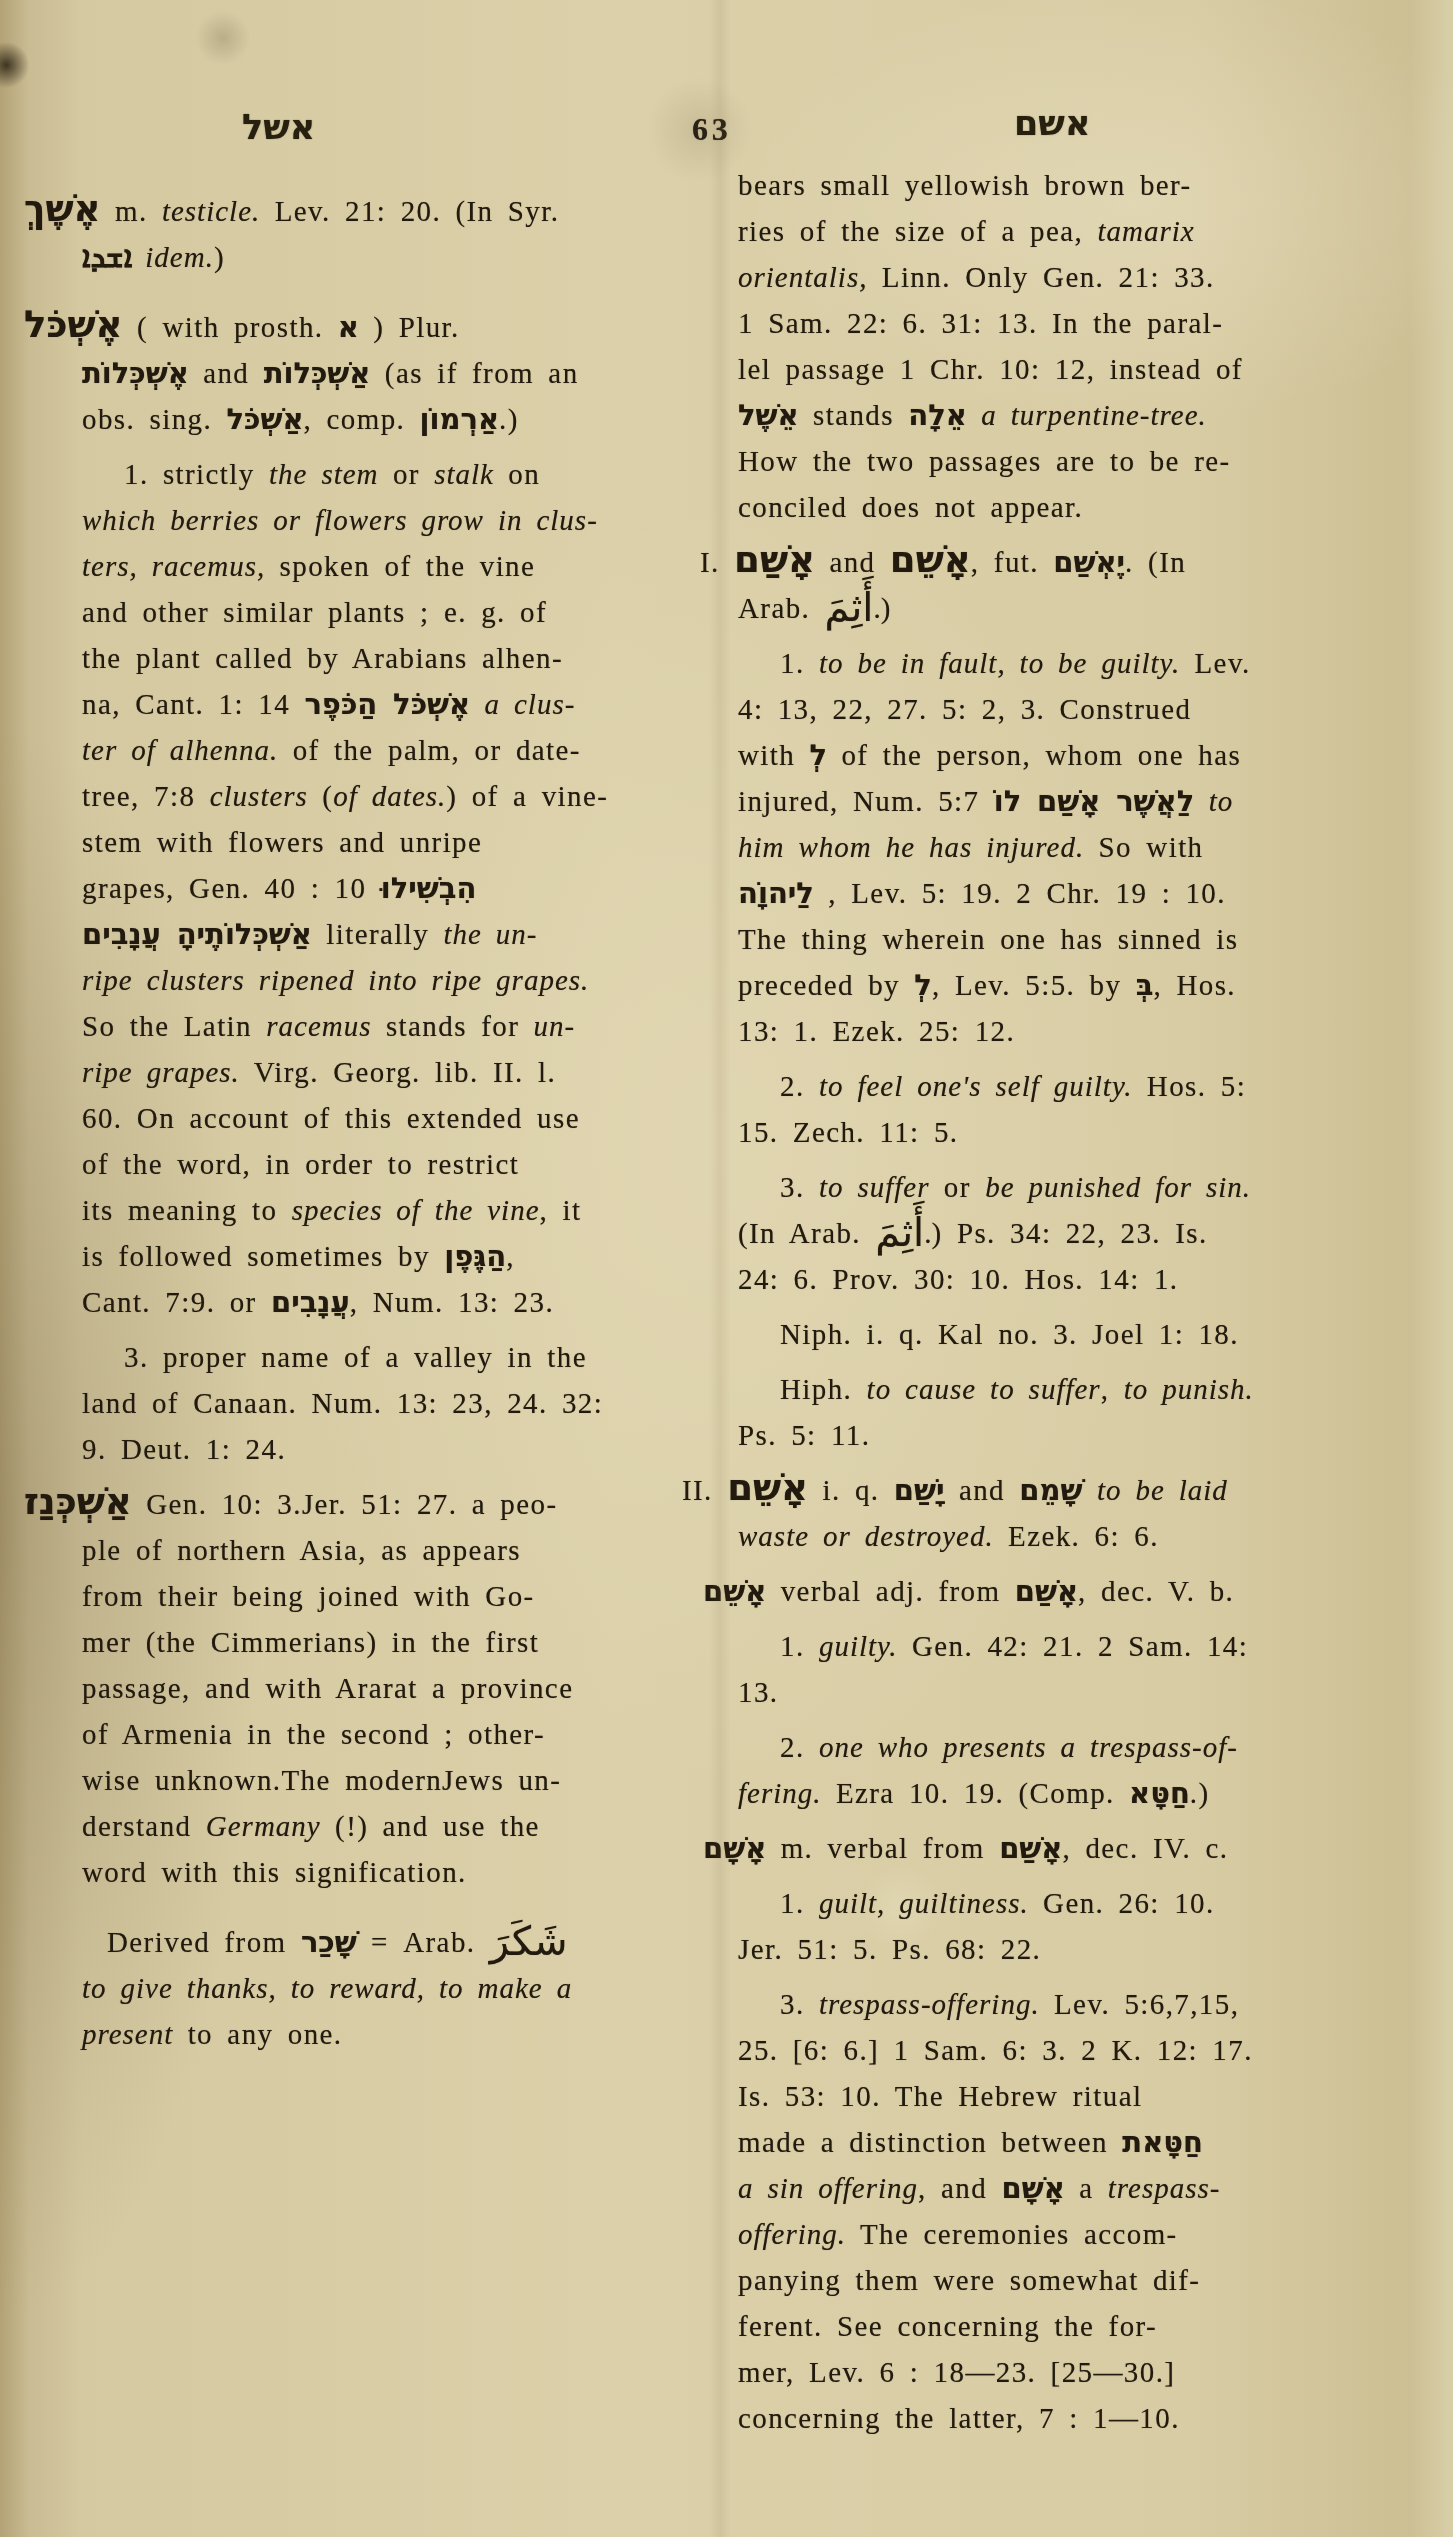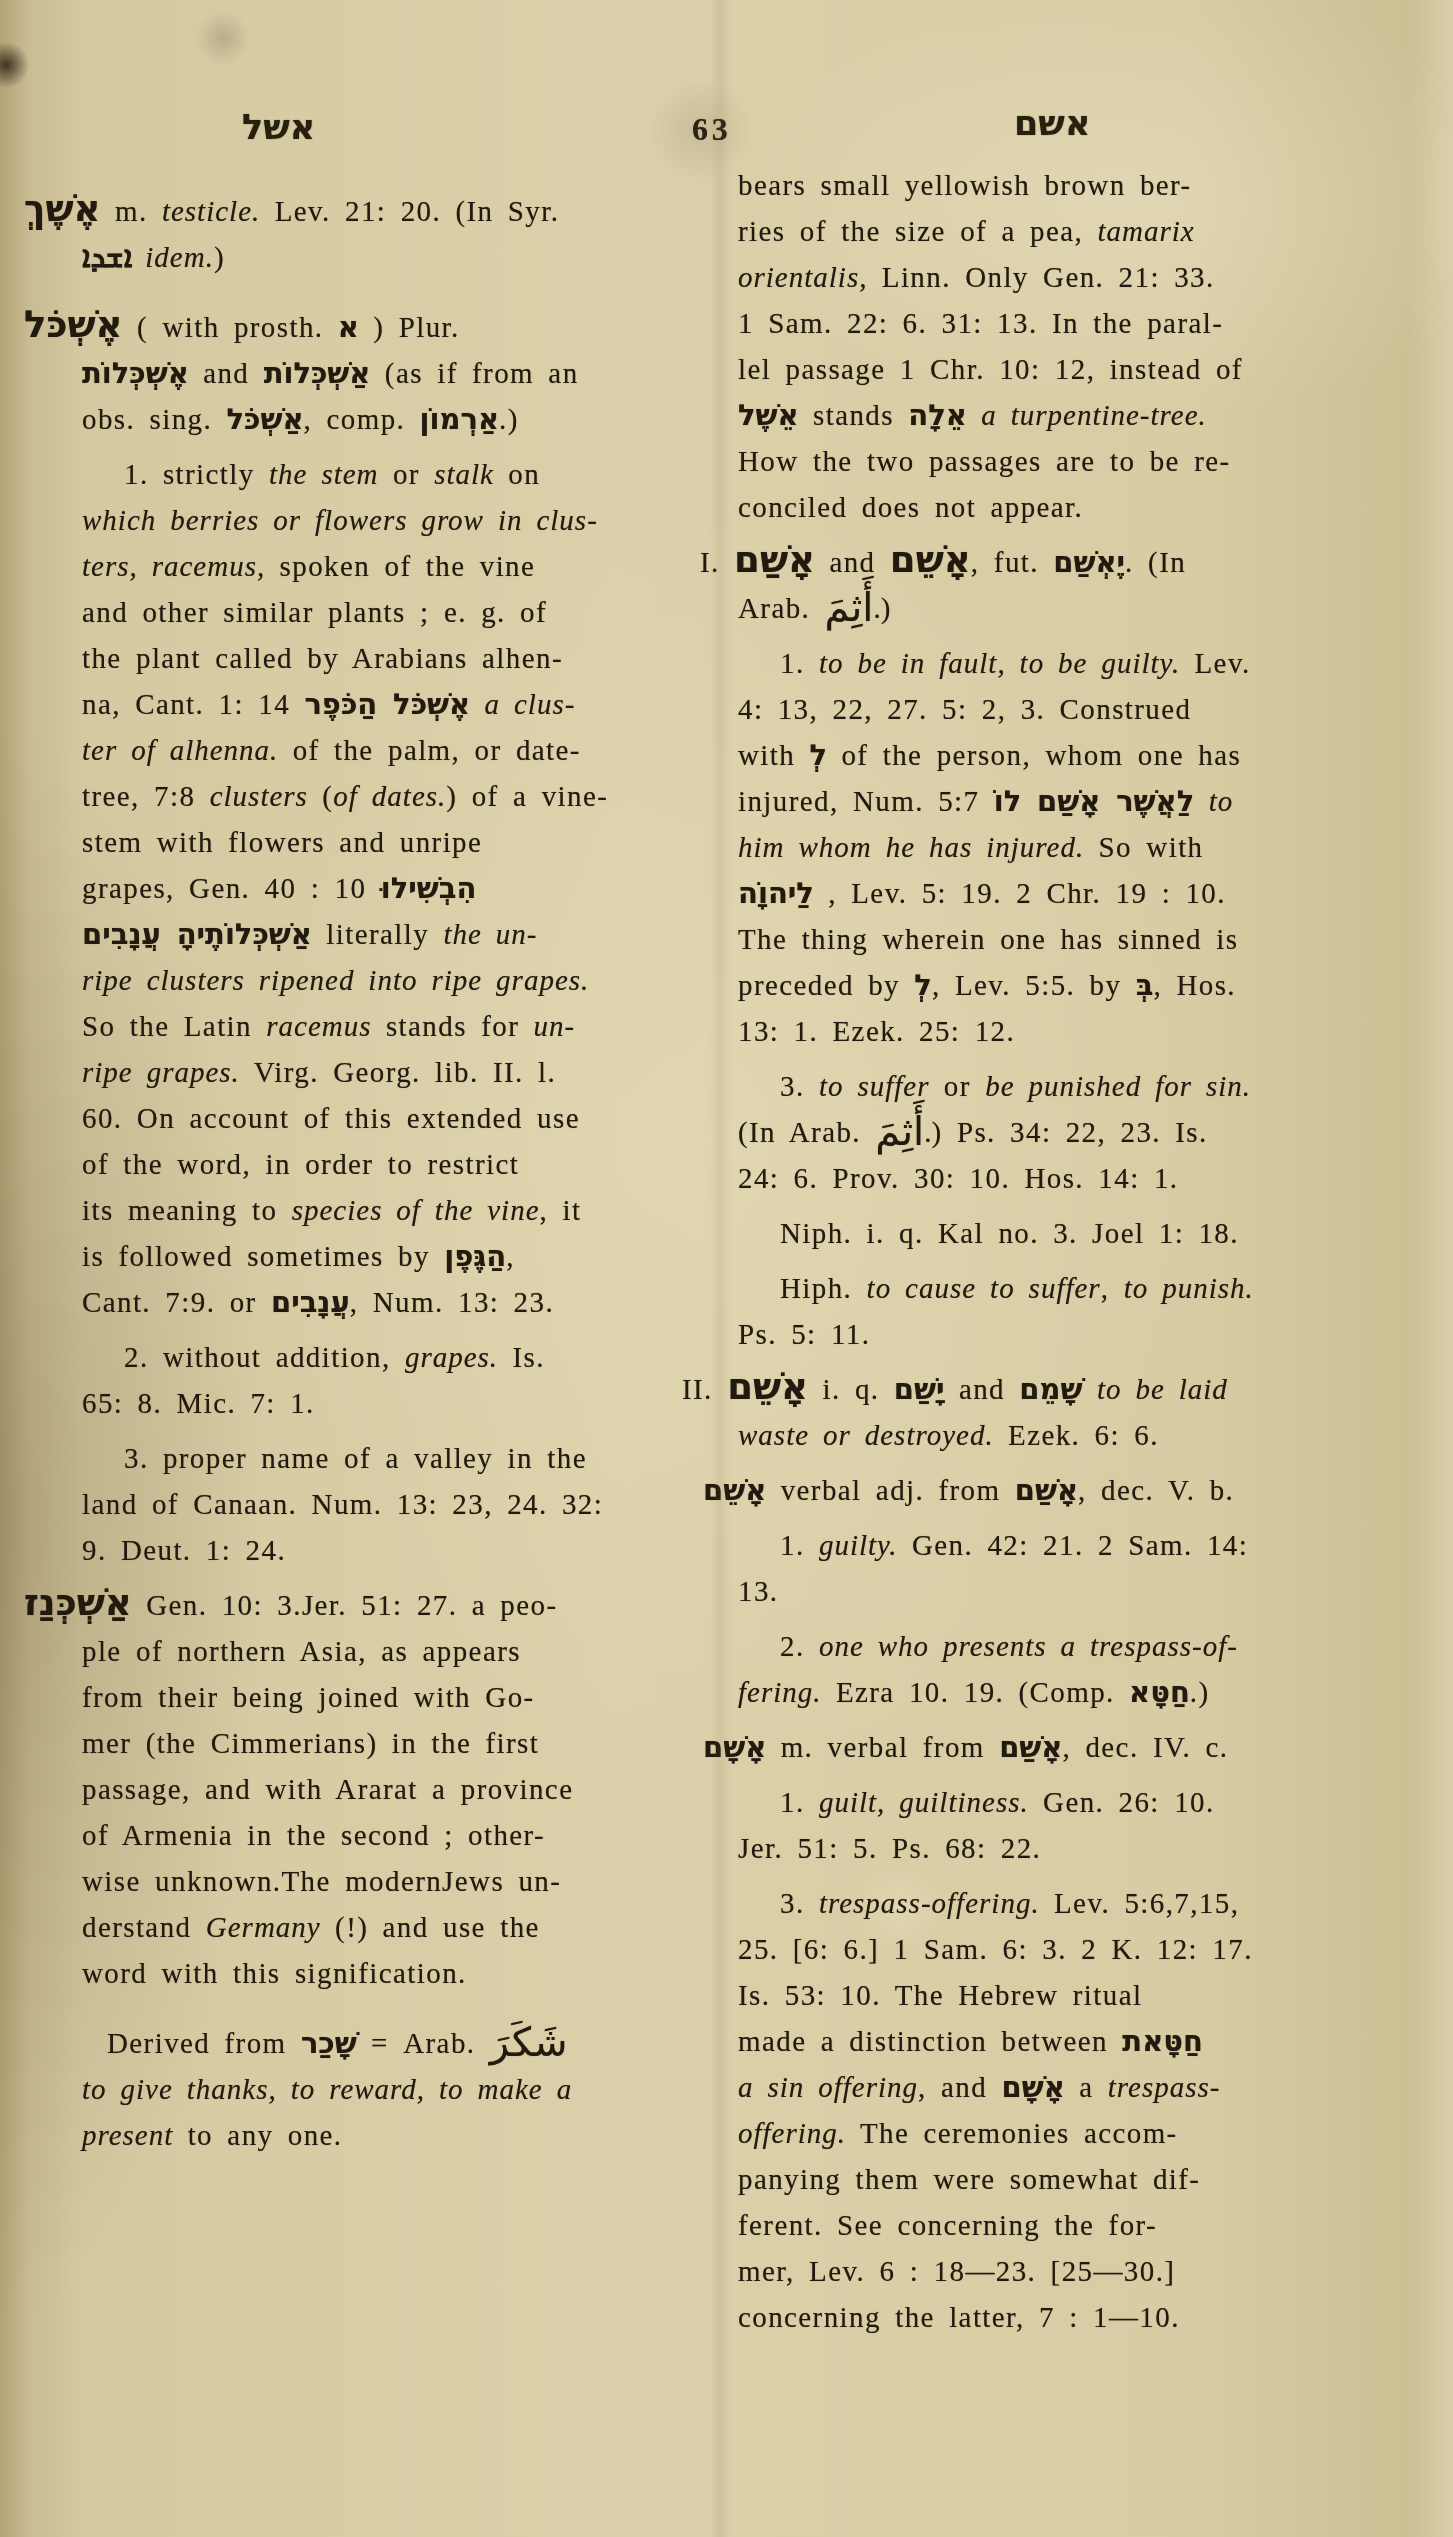--- a/index.html
+++ b/index.html
@@ -96,22 +96,20 @@
 grapes,   Gen.  40 :   10   <span class="heb">הִבְשִׁילוּ</span>
 <span class="heb">אַשְׁכְּלוֹתֶיהָ עֲנָבִים</span> literally <i>the un-</i>
 <i>ripe clusters ripened into ripe grapes.</i>
 So the Latin <i>racemus</i> stands  for <i>un-</i>
 <i>ripe grapes.</i>  Virg.  Georg.  lib.  II.  l.
 60. On account of this extended use
 of  the  word,  in  order  to  restrict
 its meaning to <i>species of the vine</i>,  it
 is  followed  sometimes  by  <span class="heb">הַגֶּפֶן</span>,
 Cant. 7:9. or <span class="heb">עֲנָבִים</span>, Num. 13: 23.</p>
-    <p class="sense">2.  without  addition,  <i>grapes.</i>   Is.
-65: 8.  Mic. 7: 1.</p>
     <p class="sense">3.  proper name of a valley  in the
 land of Canaan. Num. 13: 23, 24. 32:
 9.  Deut. 1: 24.</p>
     <p class="entry"><span class="hw"><span class="heb">אַשְׁכְּנַז</span></span> Gen. 10: 3.Jer. 51: 27.  a peo-
 ple  of  northern  Asia,  as   appears
 from  their  being  joined  with  Go-
 mer  (the Cimmerians)  in  the   first
 passage, and with Ararat a province
 of  Armenia  in  the  second ;   other-
 wise unknown.The modernJews un-
@@ -135,20 +133,22 @@
 Arab. <span class="arab">أَثِمَ</span>.)</p>
     <p class="sense">1. <i>to be in fault, to be guilty.</i>  Lev.
 4: 13,  22,  27.  5: 2,  3.   Construed
 with <span class="heb">לְ</span> of the person, whom one has
 injured,  Num.  5:7  <span class="heb">לַאֲשֶׁר אָשַׁם לוֹ</span>  <i>to</i>
 <i>him  whom  he  has  injured.</i>   So  with
 <span class="heb">לַיהוָֹה</span> ,  Lev.  5: 19.   2  Chr.  19 :  10.
 The thing wherein one has sinned is
 preceded by  <span class="heb">לְ</span>,  Lev. 5:5.  by  <span class="heb">בְּ</span>,  Hos.
 13: 1.  Ezek. 25: 12.</p>
+    <p class="sense">2. <i>to feel one's self guilty.</i>  Hos.  5:
+15. Zech. 11: 5.</p>
     <p class="sense">3.  <i>to suffer</i> or <i>be punished for sin.</i>
 (In Arab. <span class="arab">أَثِمَ</span>.)   Ps. 34: 22,  23.    Is.
 24: 6.  Prov. 30: 10.  Hos. 14: 1.</p>
     <p class="sense">Niph. i. q. Kal no. 3.  Joel 1: 18.</p>
     <p class="sense">Hiph.  <i>to cause to suffer</i>, <i>to punish.</i>
 Ps. 5: 11.</p>
     <p class="entry-r2">II. <span class="hw"><span class="heb">אָשֵׁם</span></span> i. q. <span class="heb">יָשַׁם</span> and <span class="heb">שָׁמֵם</span> <i>to be  laid</i>
 <i>waste or destroyed.</i>   Ezek. 6: 6.</p>
     <p class="entry-sm"><span class="heb">אָשֵׁם</span> verbal adj. from <span class="heb">אָשַׁם</span>, dec. V. b.</p>
     <p class="sense">1. <i>guilty.</i>  Gen.  42: 21. 2 Sam. 14:

